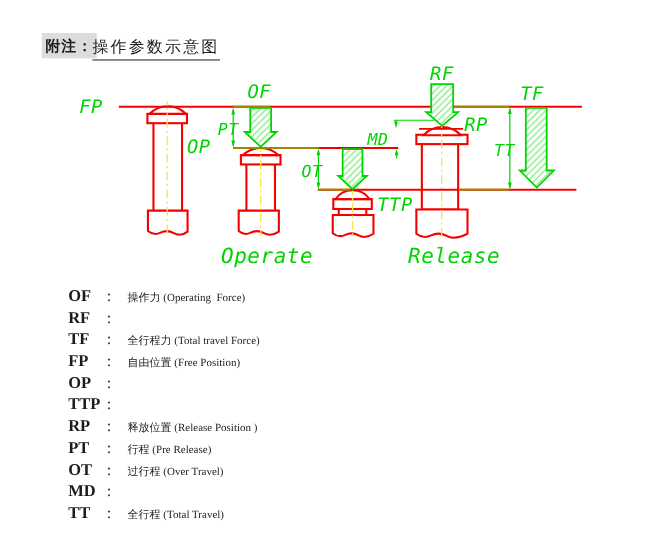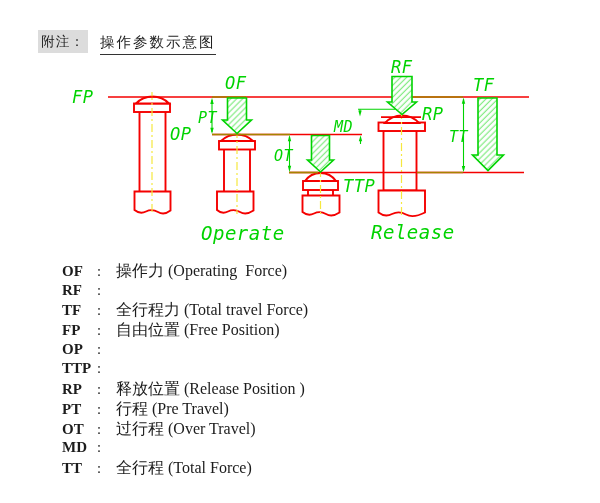--- a/index.html
+++ b/index.html
@@ -6,42 +6,42 @@
     --red:#f40000; --green:#00d300; --olive:#a58400; --yellow:#f6e83e;
     --hatch:#86ec86; --graybox:#dcdcdc; --ink:#1c1c1c;
   }
   html,body{margin:0;padding:0;background:#fff;}
   .page{position:relative;width:600px;height:503px;background:#fff;overflow:hidden;
         font-family:"Liberation Serif","DejaVu Serif",serif;color:var(--ink);}
 
   
   .note-box{position:absolute;left:38px;top:30px;width:50px;height:23px;
             background:var(--graybox);display:flex;align-items:center;justify-content:center;
-            font-size:13.5px;font-weight:normal;letter-spacing:1px;}
-  .hdr-title{position:absolute;left:100px;top:33px;font-size:14.5px;letter-spacing:2px;
+            font-size:13.5px;font-weight:bold;letter-spacing:1px;}
+  .hdr-title{position:absolute;left:84px;top:33px;font-size:14.5px;letter-spacing:2px;
              border-bottom:1px solid #333;padding-bottom:2px;}
 
   
   .diagram{position:absolute;left:0;top:0;width:600px;height:252px;}
   .shape{stroke:var(--red);stroke-width:1.9;fill:#fff;}
   .rl{stroke:var(--red);stroke-width:1.7;fill:none;}
   .ol{stroke:var(--olive);stroke-width:1.7;fill:none;}
   .cl{stroke:var(--yellow);stroke-width:1.2;fill:none;}
   .arrow{stroke:var(--green);stroke-width:1.6;fill:url(#hatchPat);stroke-linejoin:miter;}
   .dim{stroke:var(--green);stroke-width:1.1;fill:none;}
   .dimA{fill:var(--green);stroke:none;}
   .glabel{fill:var(--green);font-family:"DejaVu Sans Mono","Liberation Mono",monospace;
           font-style:italic;letter-spacing:0.5px;}
 
   
   .legend{position:absolute;left:62px;top:261px;}
   .legend-row{display:flex;align-items:baseline;height:19.7px;line-height:19.7px;}
   .abbr{width:35px;font-weight:bold;font-size:15px;font-family:"Liberation Serif",serif;}
   .colon{width:19px;font-size:14.5px;}
-  .desc{font-size:16px;white-space:pre;font-family:"Liberation Serif","DejaVu Serif",serif;}
+  .desc{font-size:10px;white-space:pre;font-family:"Liberation Serif","DejaVu Serif",serif;}
 </style>
 </head>
 <body>
 
 <div class="page">
 
   <div class="note-box">
     <span>附注：</span>
   </div>
   <div class="hdr-title">操作参数示意图</div>
@@ -173,31 +173,31 @@
       <span class="colon">:</span>
     </div>
     <div class="legend-row">
       <span class="abbr">RP</span>
       <span class="colon">:</span>
       <span class="desc">释放位置 (Release Position )</span>
     </div>
     <div class="legend-row">
       <span class="abbr">PT</span>
       <span class="colon">:</span>
-      <span class="desc">行程 (Pre Travel)</span>
+      <span class="desc">行程 (Pre Release)</span>
     </div>
     <div class="legend-row">
       <span class="abbr">OT</span>
       <span class="colon">:</span>
       <span class="desc">过行程 (Over Travel)</span>
     </div>
     <div class="legend-row">
       <span class="abbr">MD</span>
       <span class="colon">:</span>
     </div>
     <div class="legend-row">
       <span class="abbr">TT</span>
       <span class="colon">:</span>
-      <span class="desc">全行程 (Total Force)</span>
+      <span class="desc">全行程 (Total Travel)</span>
     </div>
   </div>
 
 </div>
 
 </body></html>

